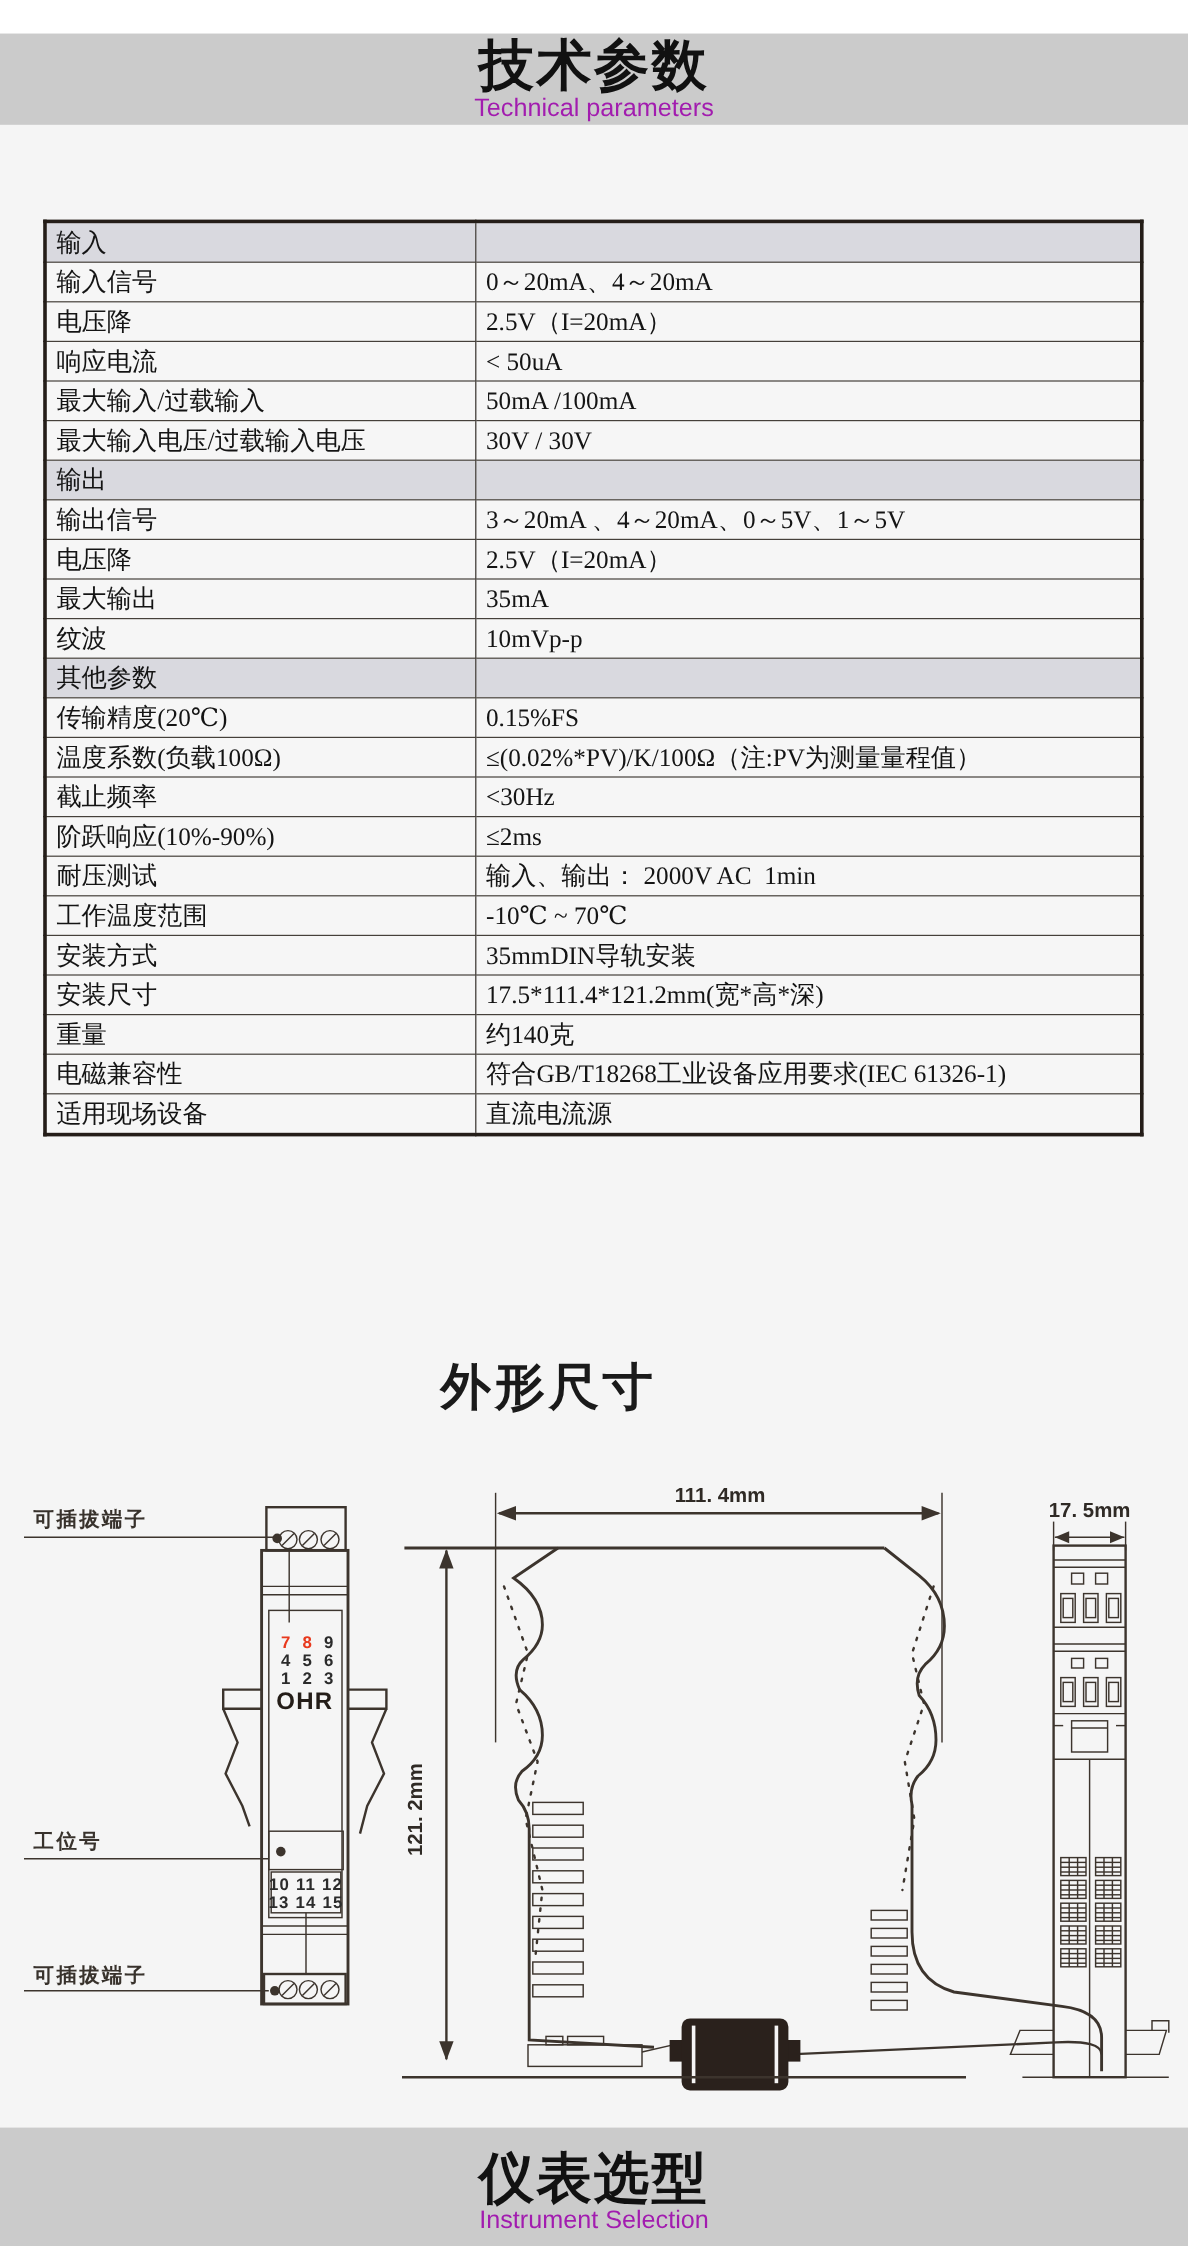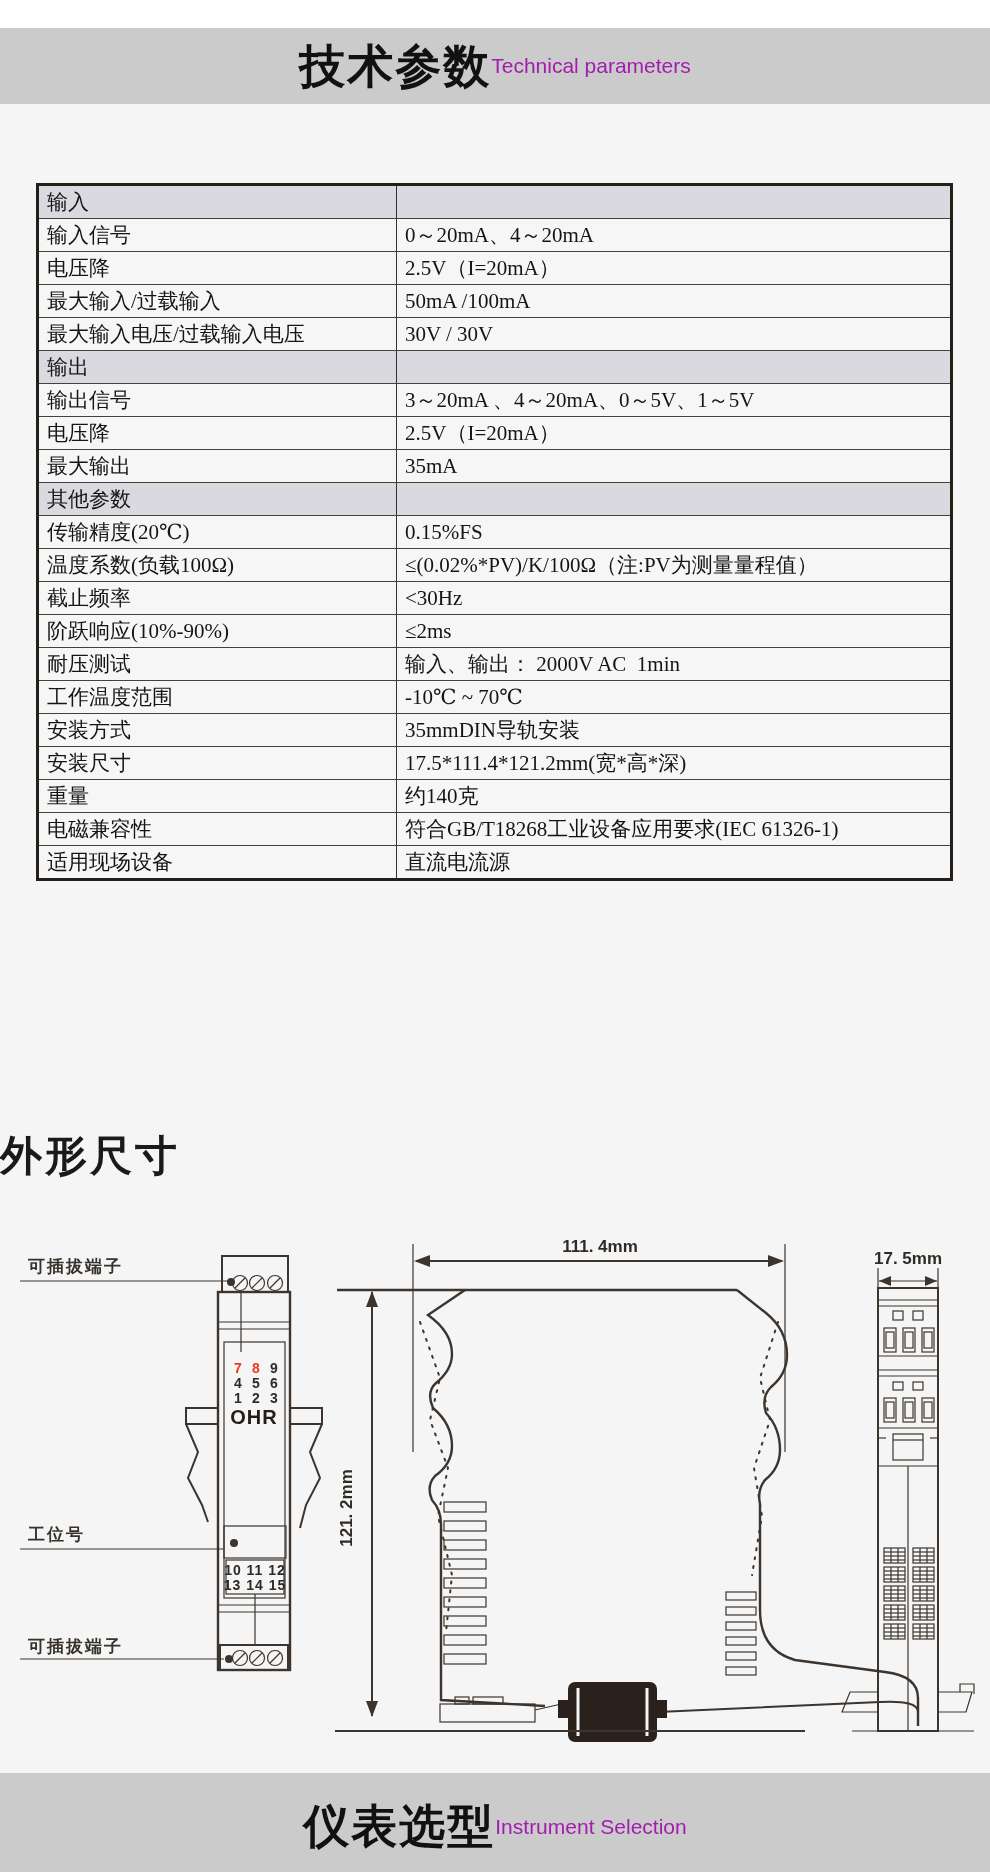--- a/index.html
+++ b/index.html
@@ -3,42 +3,42 @@
 <meta charset="utf-8">
 <style>
   html,body{margin:0;padding:0;}
   body{
     width:990px;height:1872px;position:relative;background:#f5f5f5;
     font-family:"Liberation Sans",sans-serif;overflow:hidden;
   }
   .strip-white{position:absolute;top:0;left:0;width:990px;height:28px;background:#ffffff;}
   .band{
     position:absolute;left:0;width:990px;background:#cbcbcb;
-    display:flex;flex-direction:row;align-items:center;justify-content:center;
+    display:flex;flex-direction:column;align-items:center;justify-content:center;
   }
   .band-top{top:28px;height:76px;}
   .band-bottom{top:1744px;height:107px;margin-top:29px;}
   .band .cn{font-size:46px;font-weight:700;color:#111;line-height:1.05;letter-spacing:2px;}
   .band .en{font-size:21px;color:#a21caf;line-height:1.1;}
   
   table.spec{
     position:absolute;left:36px;top:183px;width:917px;
     border-collapse:collapse;table-layout:fixed;
     background:#f6f6f6;border:3px solid #241d18;
     font-family:"Liberation Serif","DejaVu Serif",serif;color:#141414;
   }
   table.spec td{
     height:32px;border-top:1px solid #45403a;border-bottom:1px solid #45403a;
     font-size:21px;white-space:pre;overflow:hidden;padding:0 0 0 8px;vertical-align:middle;
   }
   table.spec td.c1{width:349px;border-right:1px solid #35302b;}
   table.spec tr.section td{background:#d9d9df;}
   
   .outline-title{
-    position:absolute;top:1128px;left:0;width:914px;
+    position:absolute;top:1128px;left:0;width:914px;text-align:center;
     font-size:42px;font-weight:700;color:#1a1a1a;letter-spacing:3px;
   }
   .drawing{position:absolute;top:1230px;left:0;}
   .ln{fill:none;stroke:#3c342d;stroke-width:2;}
   .ln1{fill:none;stroke:#3c342d;stroke-width:1.2;}
   .thick{stroke-width:2.4;}
   .dotted{fill:none;stroke:#3c342d;stroke-width:2;stroke-dasharray:2 7;stroke-linecap:round;}
   .dlabel{font:bold 17px "Liberation Sans",sans-serif;fill:#38322c;letter-spacing:2px;}
   .dim{font:bold 17px "Liberation Sans",sans-serif;fill:#2f2a25;}
   .tnum{font:bold 14px "Liberation Sans",sans-serif;fill:#2b2b2b;}
@@ -66,20 +66,24 @@
       </tr>
       <tr>
         <td class="c1">输入信号</td>
         <td class="c2">0～20mA、4～20mA</td>
       </tr>
       <tr>
         <td class="c1">电压降</td>
         <td class="c2">2.5V（I=20mA）</td>
       </tr>
       <tr>
+        <td class="c1">响应电流</td>
+        <td class="c2">&lt; 50uA</td>
+      </tr>
+      <tr>
         <td class="c1">最大输入/过载输入</td>
         <td class="c2">50mA /100mA</td>
       </tr>
       <tr>
         <td class="c1">最大输入电压/过载输入电压</td>
         <td class="c2">30V / 30V</td>
       </tr>
       <tr class="section">
         <td class="c1">输出</td>
         <td class="c2"></td>
@@ -88,20 +92,24 @@
         <td class="c1">输出信号</td>
         <td class="c2">3～20mA 、4～20mA、0～5V、1～5V</td>
       </tr>
       <tr>
         <td class="c1">电压降</td>
         <td class="c2">2.5V（I=20mA）</td>
       </tr>
       <tr>
         <td class="c1">最大输出</td>
         <td class="c2">35mA</td>
+      </tr>
+      <tr>
+        <td class="c1">纹波</td>
+        <td class="c2">10mVp-p</td>
       </tr>
       <tr class="section">
         <td class="c1">其他参数</td>
         <td class="c2"></td>
       </tr>
       <tr>
         <td class="c1">传输精度(20℃)</td>
         <td class="c2">0.15%FS</td>
       </tr>
       <tr>

